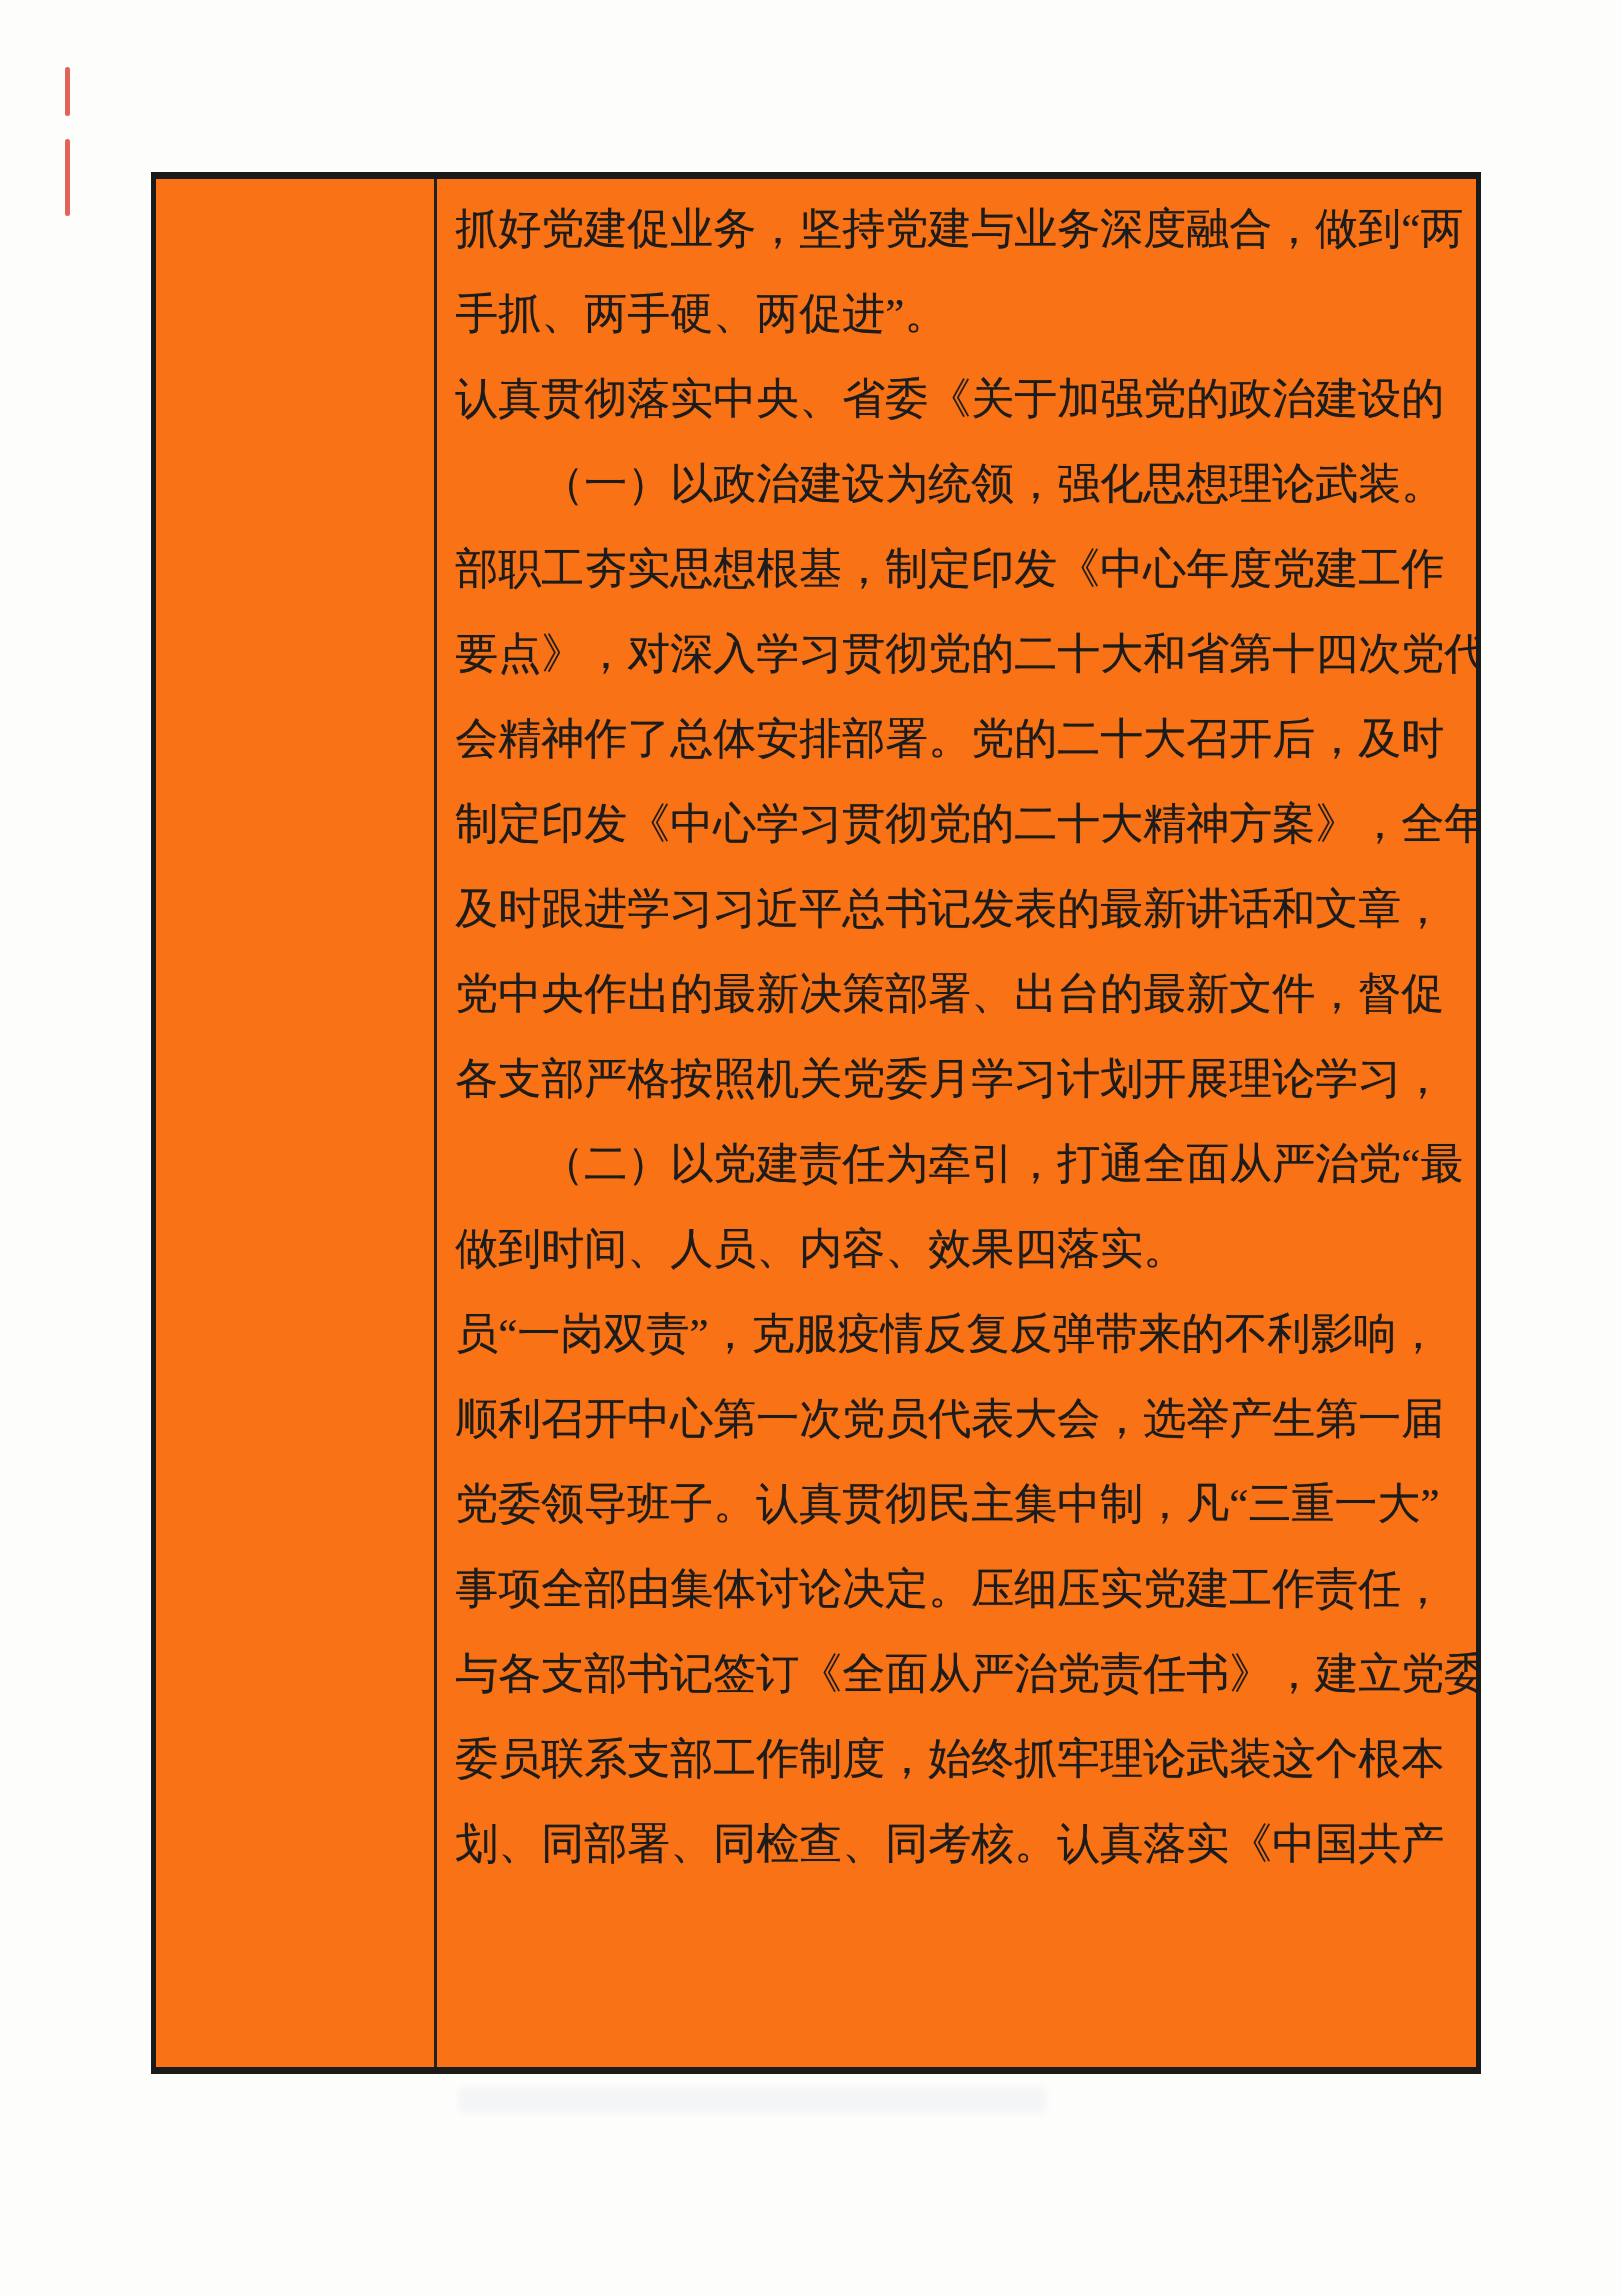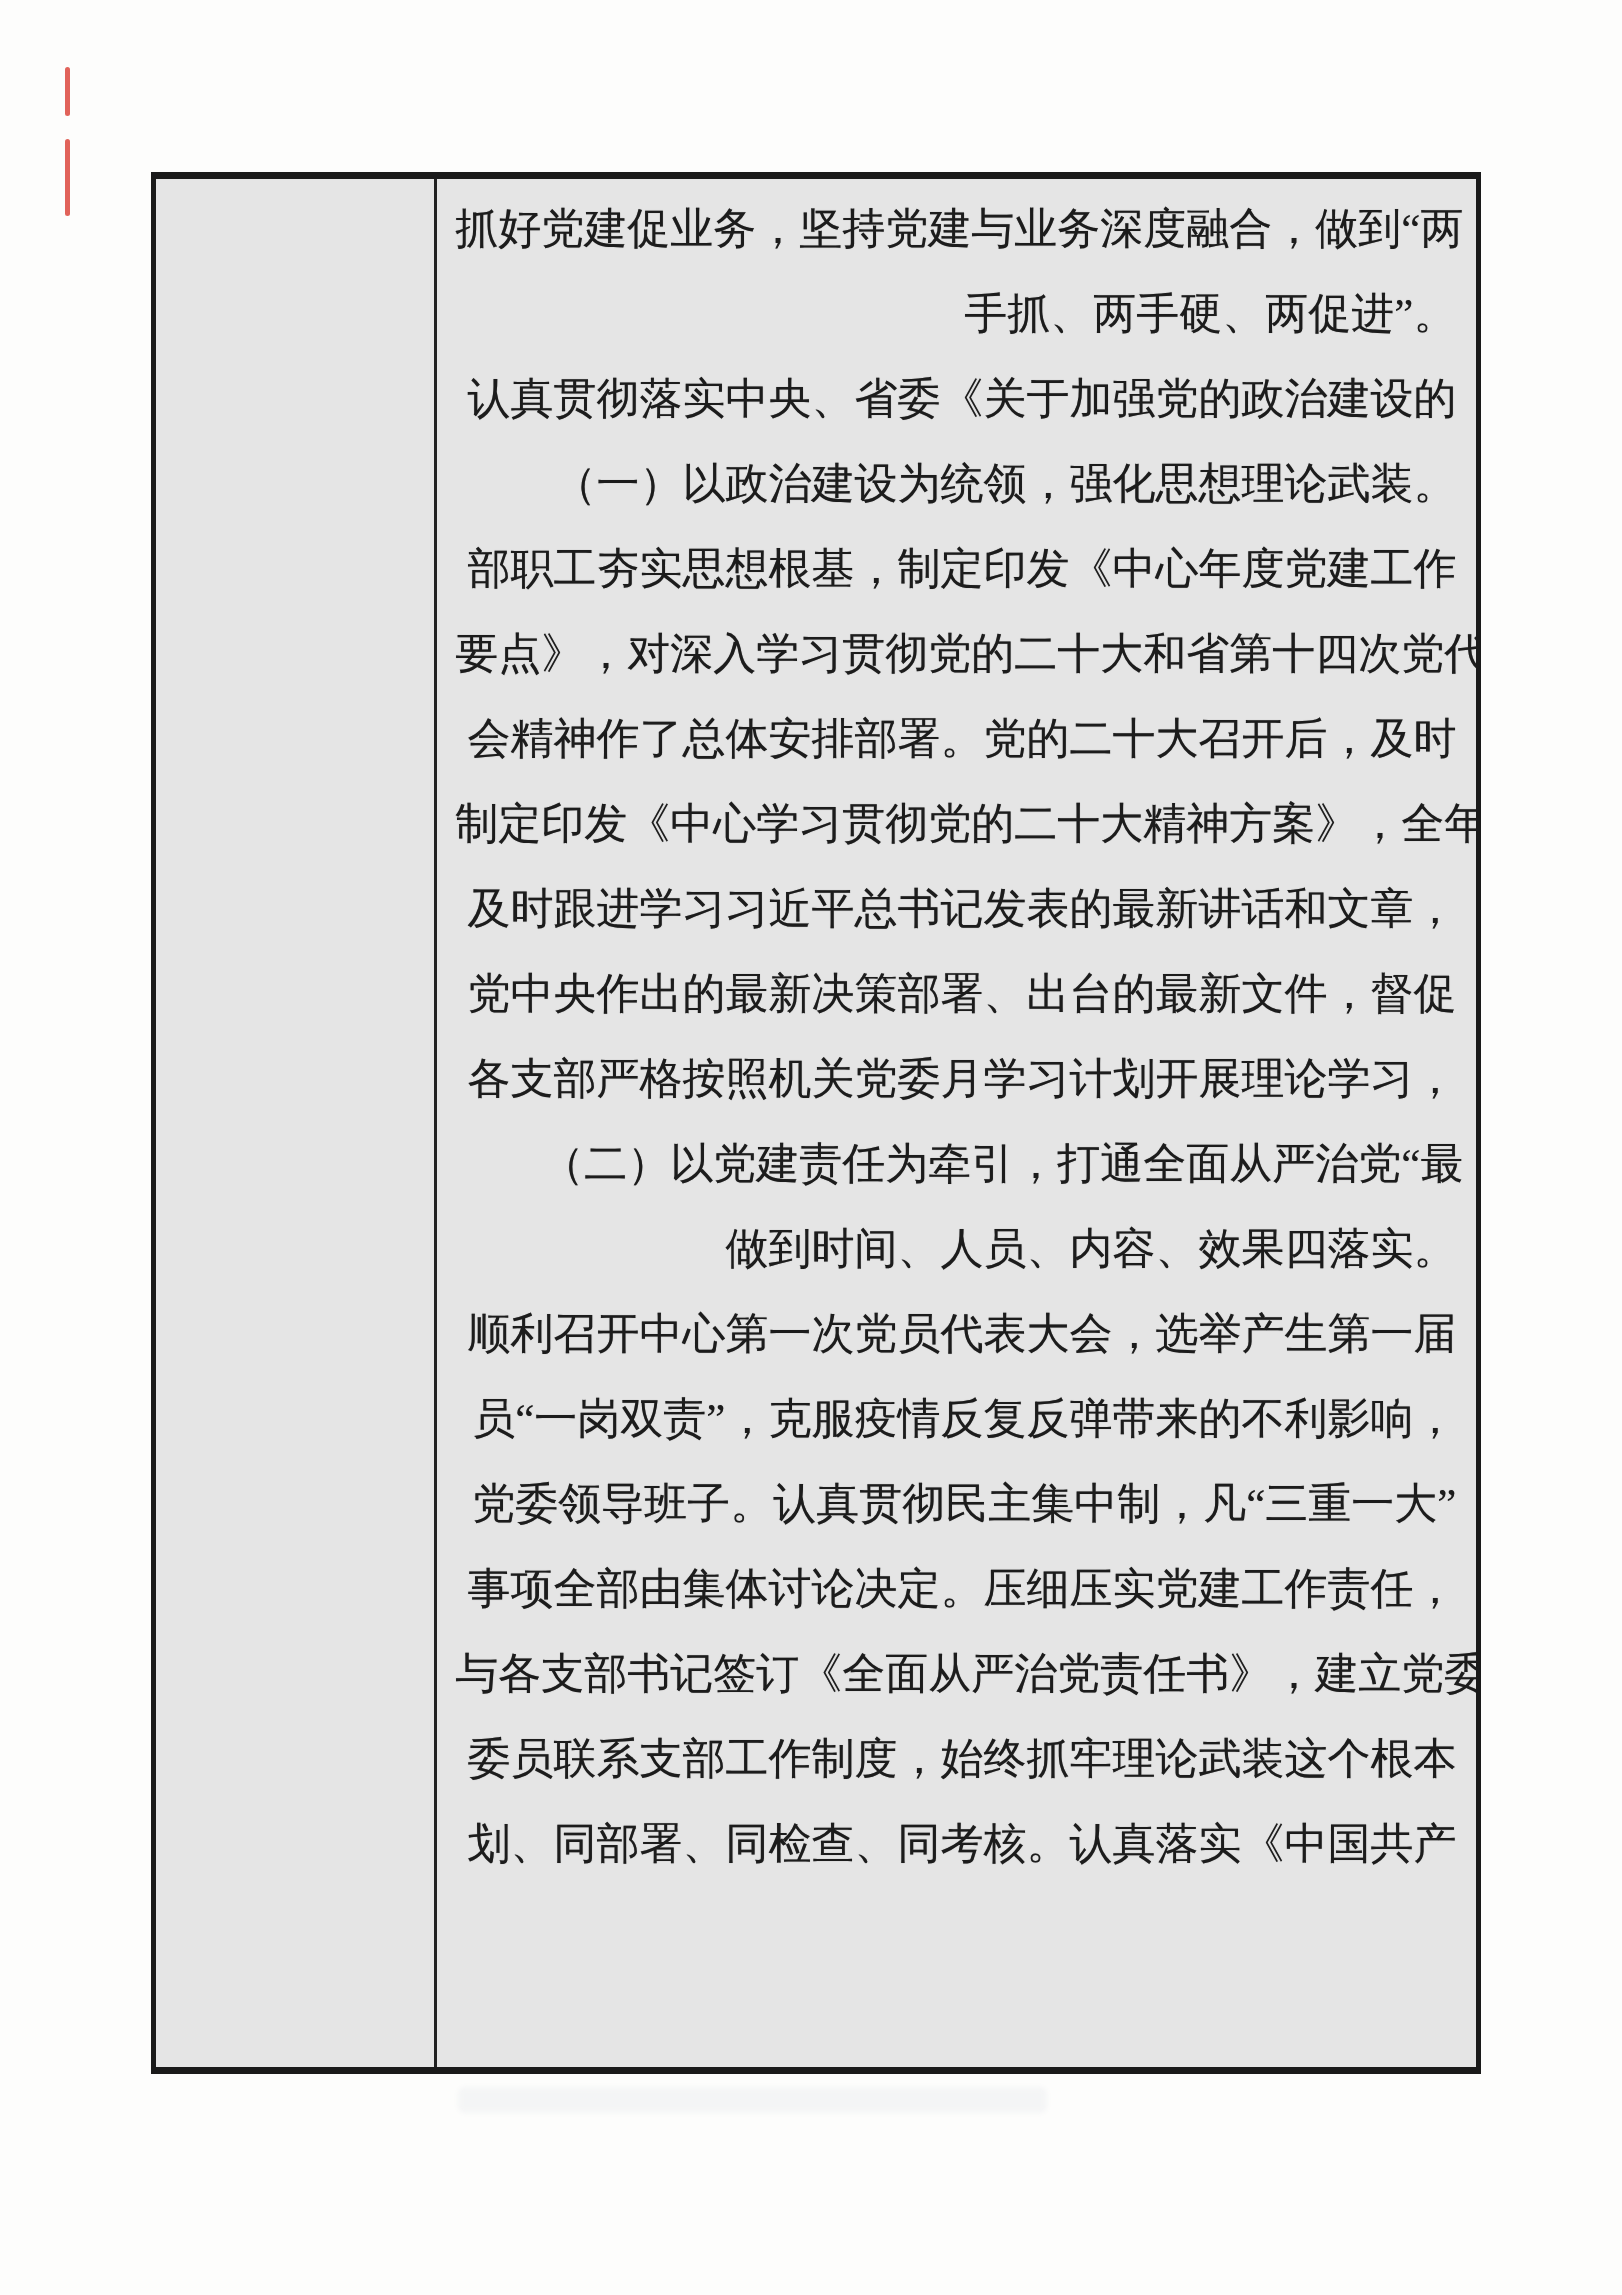--- a/index.html
+++ b/index.html
@@ -21,22 +21,21 @@
     left: 151px;
     top: 172px;
     width: 1330px;
     height: 1902px;
     box-sizing: border-box;
     border: 5.9px solid #1a1a1a;
     border-top-width: 7.9px;
     border-bottom-width: 7.2px;
     display: flex;
     flex-direction: row;
-    background: #e5e5e5;
-    text-align: right;
+    background: #f97316;
   }
   .cell-left {
     flex: 0 0 281px;
     box-sizing: border-box;
     border-right: 3.3px solid #212121;
   }
   .cell-right {
     flex: 1 1 auto;
     box-sizing: border-box;
     padding: 6.5px 19.6px 0 18.3px;
@@ -101,22 +100,22 @@
       <div class="text-line indent">（一）以政治建设为统领，强化思想理论武装。</div>
       <div class="text-line">部职工夯实思想根基，制定印发《中心年度党建工作</div>
       <div class="text-line">要点》，对深入学习贯彻党的二十大和省第十四次党代</div>
       <div class="text-line">会精神作了总体安排部署。党的二十大召开后，及时</div>
       <div class="text-line">制定印发《中心学习贯彻党的二十大精神方案》，全年</div>
       <div class="text-line">及时跟进学习习近平总书记发表的最新讲话和文章，</div>
       <div class="text-line">党中央作出的最新决策部署、出台的最新文件，督促</div>
       <div class="text-line">各支部严格按照机关党委月学习计划开展理论学习，</div>
       <div class="text-line indent">（二）以党建责任为牵引，打通全面从严治党“最</div>
       <div class="text-line">做到时间、人员、内容、效果四落实。</div>
+      <div class="text-line">员“一岗双责”，克服疫情反复反弹带来的不利影响，</div>
       <div class="text-line">顺利召开中心第一次党员代表大会，选举产生第一届</div>
-      <div class="text-line">员“一岗双责”，克服疫情反复反弹带来的不利影响，</div>
       <div class="text-line">党委领导班子。认真贯彻民主集中制，凡“三重一大”</div>
       <div class="text-line">事项全部由集体讨论决定。压细压实党建工作责任，</div>
       <div class="text-line">与各支部书记签订《全面从严治党责任书》，建立党委</div>
       <div class="text-line">委员联系支部工作制度，始终抓牢理论武装这个根本</div>
       <div class="text-line">划、同部署、同检查、同考核。认真落实《中国共产</div>
     </div>
 
   </div>
 </div>
 

